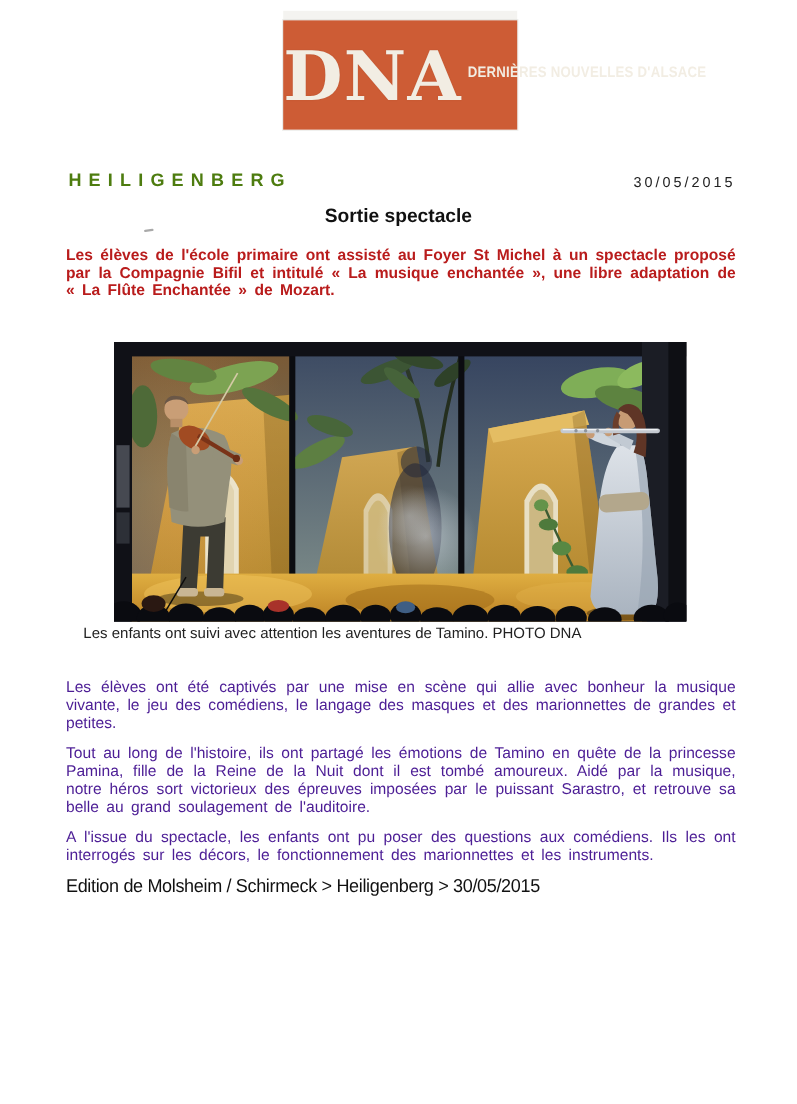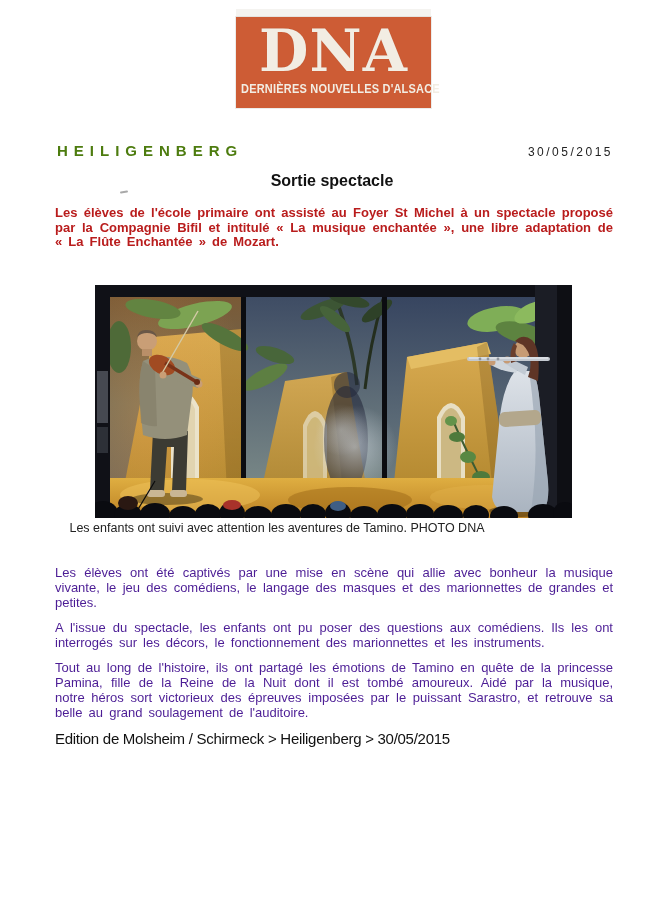--- a/index.html
+++ b/index.html
@@ -9,21 +9,21 @@
     position: relative;
     font-family: "Liberation Sans", sans-serif;
     color: #1e1e1e;
     overflow: hidden;
   }
   .logo {
     position: absolute; left: 236px; top: 17px;
     width: 195px; height: 91px;
     background: var(--logo-bg, #cd5c35);
     box-shadow: 0 0 0 1px rgba(200,200,195,.35), 0 -8px 0 0 rgba(235,233,228,.55);
-    display: flex; flex-direction: column; align-items: center;
+    display: flex; flex-direction: row; align-items: center;
   }
   .logo-title {
     font-family: "DejaVu Serif", "Liberation Serif", serif;
     font-weight: bold;
     font-size: 57px; line-height: 64px;
     letter-spacing: 1px;
     color: var(--logo-fg, #f2ede3);
     margin-top: 2px;
     text-shadow: 0 0 1px rgba(120,60,40,.3);
   }
@@ -280,16 +280,16 @@
       <ellipse cx="448" cy="230" rx="15" ry="11"></ellipse>
       <ellipse cx="470" cy="228" rx="12" ry="11"></ellipse>
     </g>
   </svg>
 </figure>
 
 <div class="caption">Les enfants ont suivi avec attention les aventures de Tamino. PHOTO DNA</div>
 
 <div class="body-copy">
   <p>Les élèves ont été captivés par une mise en scène qui allie avec bonheur la musique vivante, le jeu des comédiens, le langage des masques et des marionnettes de grandes et petites.</p>
+  <p>Tout au long de l'histoire, ils ont partagé les émotions de Tamino en quête de la princesse Pamina, fille de la Reine de la Nuit dont il est tombé amoureux. Aidé par la musique, notre héros sort victorieux des épreuves imposées par le puissant Sarastro, et retrouve sa belle au grand soulagement de l'auditoire.</p>
   <p>A l'issue du spectacle, les enfants ont pu poser des questions aux comédiens. Ils les ont interrogés sur les décors, le fonctionnement des marionnettes et les instruments.</p>
-  <p>Tout au long de l'histoire, ils ont partagé les émotions de Tamino en quête de la princesse Pamina, fille de la Reine de la Nuit dont il est tombé amoureux. Aidé par la musique, notre héros sort victorieux des épreuves imposées par le puissant Sarastro, et retrouve sa belle au grand soulagement de l'auditoire.</p>
   <div class="edition-footer">Edition de Molsheim / Schirmeck &gt; Heiligenberg &gt; 30/05/2015</div>
 </div>
 
 </body></html>

